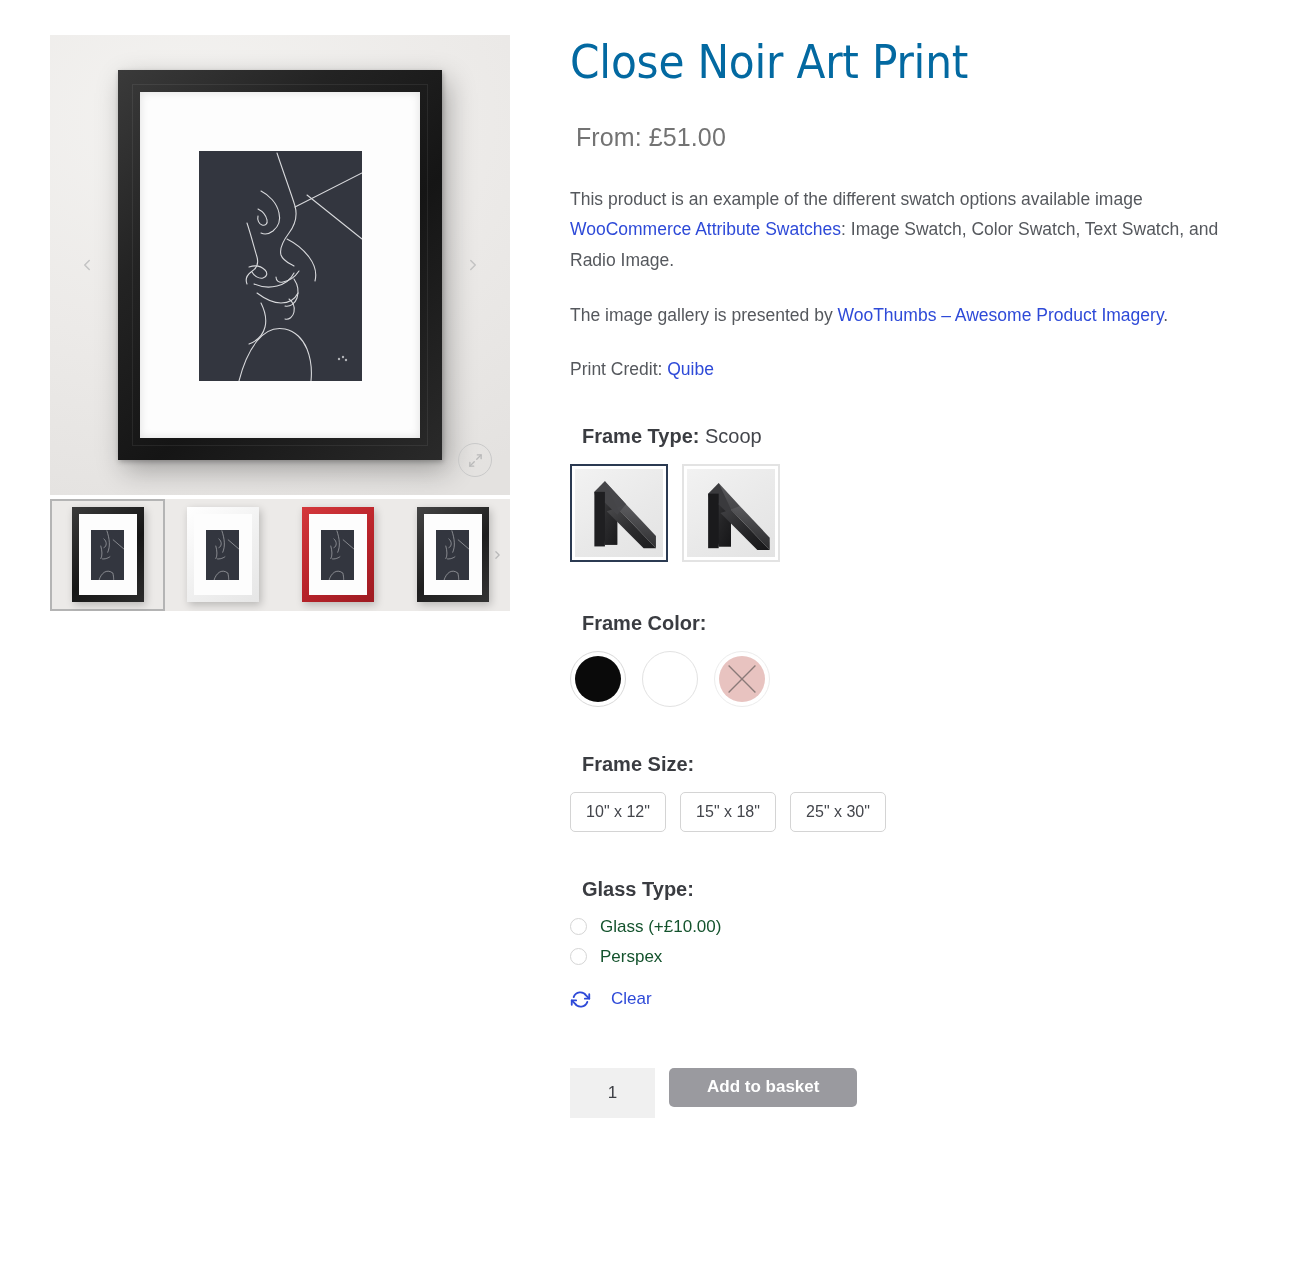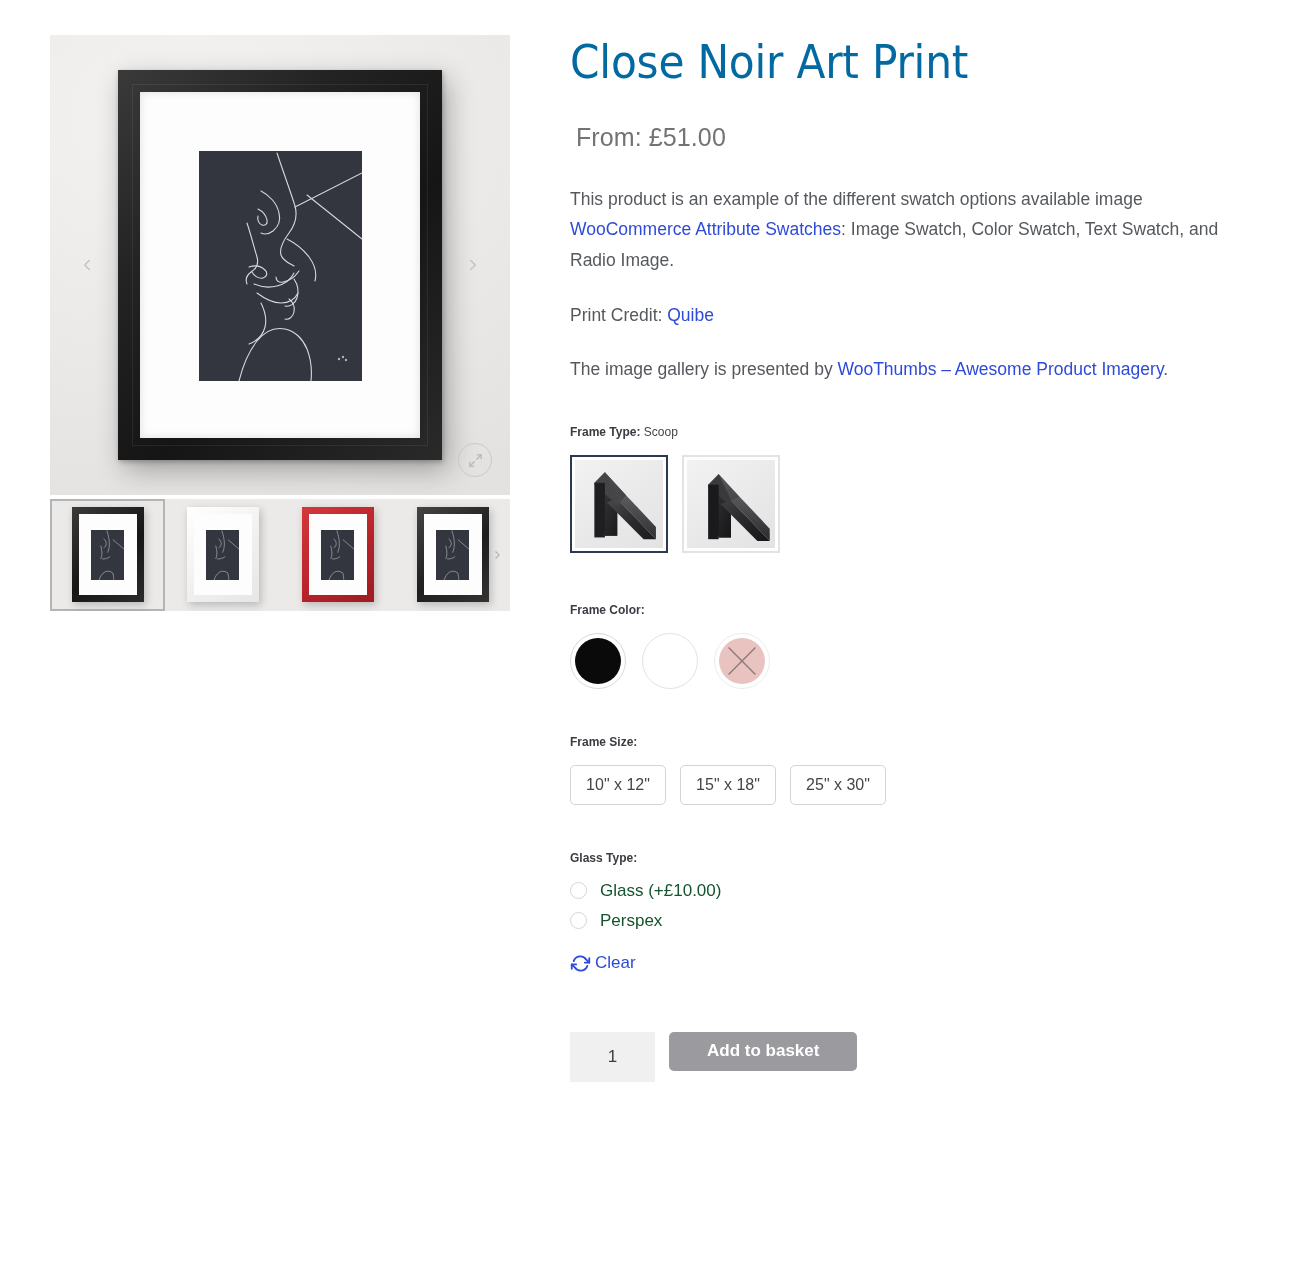--- a/index.html
+++ b/index.html
@@ -189,24 +189,25 @@
     line-height: 1.75;
     color: #55585d;
     margin: 0 0 24px 0;
   }
   .desc a { color: #2e4ad8; text-decoration: none; }
 
   .variations { margin-top: 40px; }
 
   .attr { margin-bottom: 0; }
   .attr-label {
-    font-size: 12px;
+    font-size: 20px;
     font-weight: 700;
     color: #3a3c41;
     margin-bottom: 16px;
+    margin-left: 12px;
   }
   .attr-label .sel {
     font-weight: 400;
     color: #43454b;
   }
 
   
   .img-swatches { display: flex; gap: 14px; margin-bottom: 50px; }
   .img-swatch {
     width: 98px; height: 98px;
@@ -275,21 +276,21 @@
     border-radius: 50%;
     border: 1.5px solid #d5d5d5;
     background: #fff;
     flex: 0 0 auto;
   }
   .radio-text { font-size: 17px; color: #14532d; }
 
   .clear-row {
     display: flex;
     align-items: center;
-    gap: 4px;
+    gap: 20px;
     margin-top: 22px;
   }
   .clear-icon svg { display: block; width: 21px; height: 21px; }
   .clear-link {
     font-size: 17px;
     color: #2e4ad8;
     text-decoration: none;
     cursor: pointer;
   }
 
@@ -474,22 +475,22 @@
   </div>
 
   <div class="summary">
 
     <h1 class="product-title">Close Noir Art Print</h1>
 
     <div class="price">From: £51.00</div>
 
     <div class="desc">
       <p><span>This product is an example of the different swatch options available image </span><a href="#">WooCommerce Attribute Swatches</a><span>: Image Swatch, Color Swatch, Text Swatch, and Radio Image.</span></p>
+      <p><span>The image gallery is presented by </span><a href="#">WooThumbs – Awesome Product Imagery</a><span>.</span></p>
       <p><span>Print Credit: </span><a href="#">Quibe</a></p>
-      <p><span>The image gallery is presented by </span><a href="#">WooThumbs – Awesome Product Imagery</a><span>.</span></p>
     </div>
 
     <div class="variations">
 
       <div class="attr">
         <div class="attr-label"><span>Frame Type:</span> <span class="sel">Scoop</span></div>
         <div class="img-swatches">
 
           <div class="img-swatch selected">
             <div class="corner">

